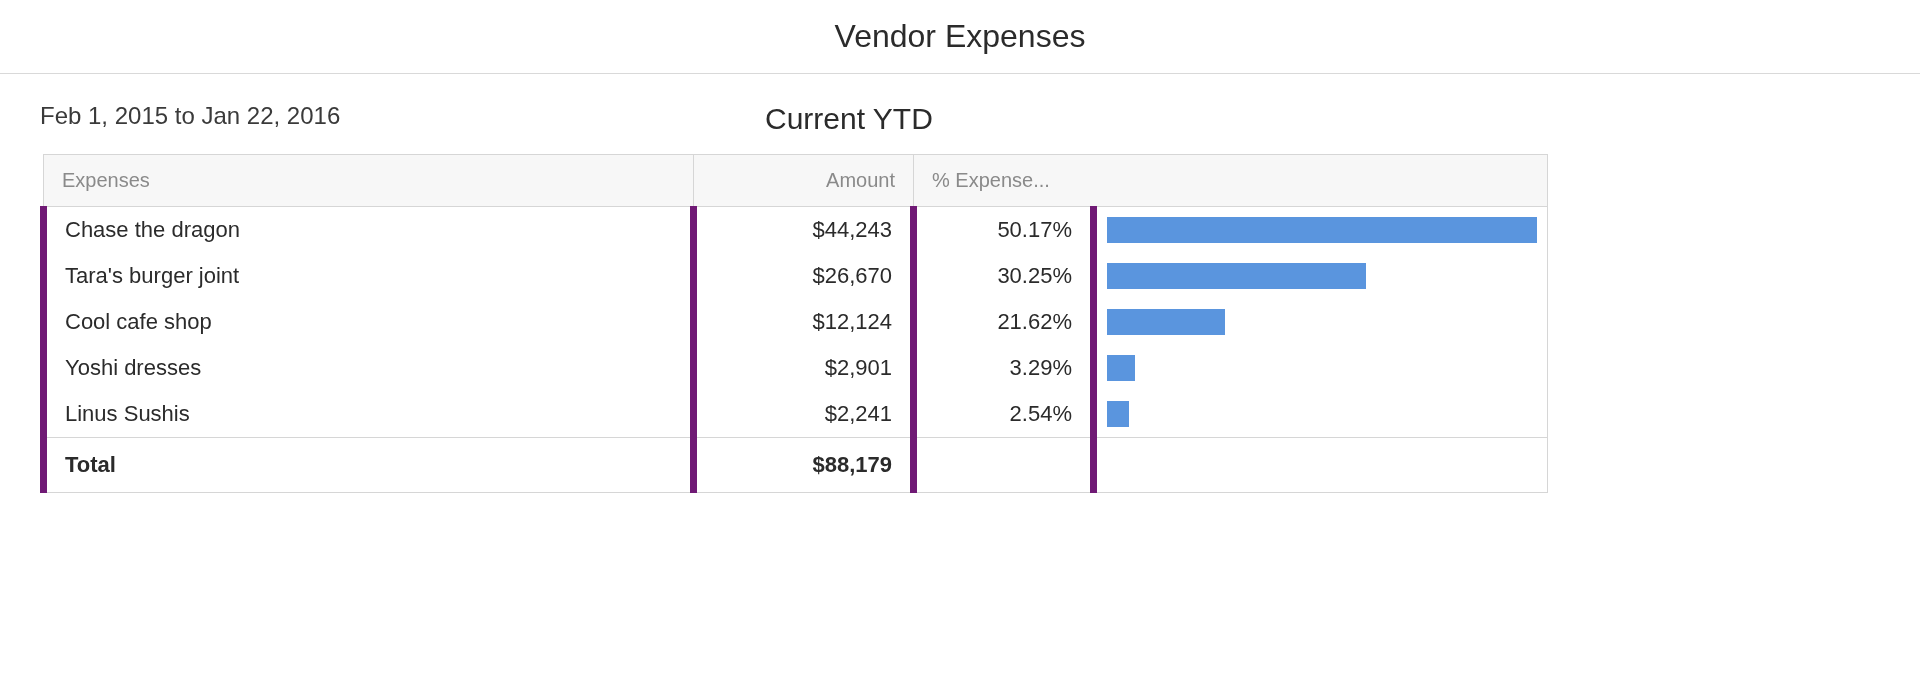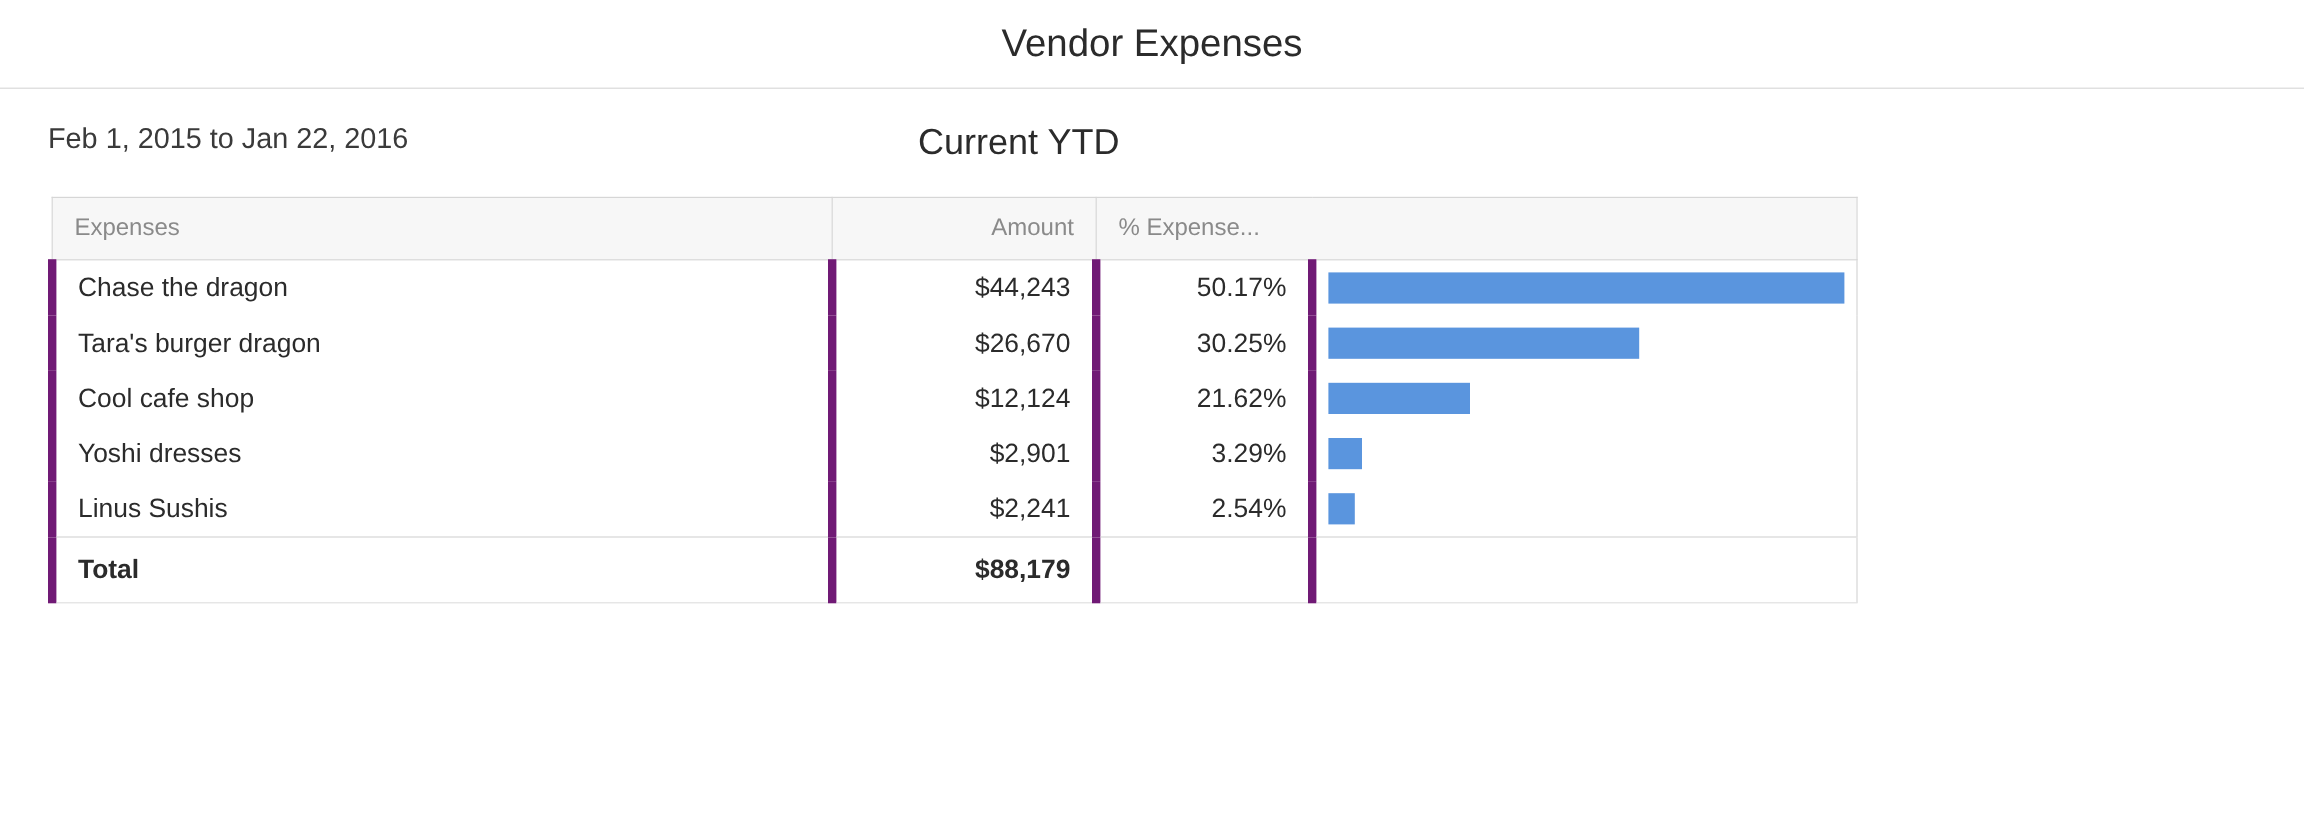--- a/index.html
+++ b/index.html
@@ -24,21 +24,21 @@
     font-size: 32px;
     font-weight: 500;
     color: #2b2b2b;
   }
   .content {
     padding: 28px 40px 0 40px;
   }
   .meta-row {
     display: flex;
     align-items: baseline;
-    margin-bottom: 34px;
+    margin-bottom: 24px;
   }
   .date-range {
     font-size: 24px;
     color: #3a3a3a;
     font-weight: 400;
   }
   .period-label {
     font-size: 30px;
     color: #2b2b2b;
     font-weight: 400;
@@ -129,21 +129,21 @@
       <tbody id="rows-body">
           <tr>
             <td>Chase the dragon</td>
             <td class="amt">$44,243</td>
             <td class="pct">50.17%</td>
             <td class="bar-cell">
               <div class="bar" style="width: 100%; background: rgb(90, 149, 222);"></div>
             </td>
           </tr>
           <tr>
-            <td>Tara's burger dragon</td>
+            <td>Tara's burger joint</td>
             <td class="amt">$26,670</td>
             <td class="pct">30.25%</td>
             <td class="bar-cell">
               <div class="bar" style="width: 60.295%; background: rgb(90, 149, 222);"></div>
             </td>
           </tr>
           <tr>
             <td>Cool cafe shop</td>
             <td class="amt">$12,124</td>
             <td class="pct">21.62%</td>

